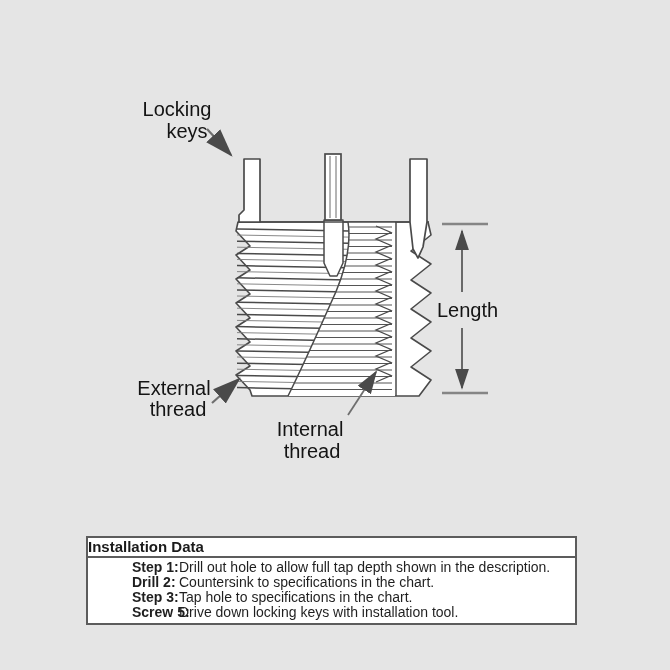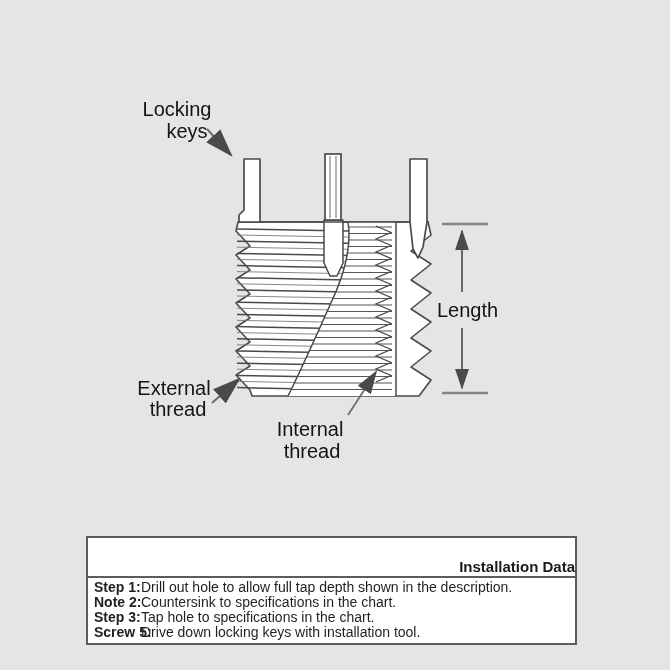--- a/index.html
+++ b/index.html
@@ -3,23 +3,23 @@
 <meta charset="utf-8">
 <style>
   html,body{margin:0;padding:0;background:#ffffff;}
   .page{position:relative;width:670px;height:670px;background:#e5e5e5;overflow:hidden;
         font-family:"Liberation Sans", sans-serif;color:#111;}
   .diagram-svg{position:absolute;left:0;top:0;}
   svg text{font-family:"Liberation Sans", sans-serif;fill:#141414;}
   .lbl{font-size:20px;}
   .install-box{position:absolute;left:86px;top:536px;width:491px;box-sizing:border-box;
                border:2px solid #5c5c5c;background:#fff;}
-  .install-title{font-size:15px;font-weight:bold;text-align:right;padding:20px 0 1px 0;
+  .install-title{font-size:15px;font-weight:bold;text-align:left;padding:0 0 1px 0;
                  border-bottom:2px solid #5c5c5c;color:#1a1a1a;}
-  .install-rows{padding:2px 4px 3px 6px;}
+  .install-rows{padding:2px 4px 3px 6px;margin-left:38px;}
   .step-row{display:flex;font-size:14px;line-height:15px;color:#1f1f1f;}
   .step-label{font-weight:bold;width:47px;flex:0 0 47px;white-space:nowrap;}
   .step-text{flex:1;white-space:nowrap;}
 </style>
 </head>
 <body>
 
 <div class="page">
 
   <svg class="diagram-svg" width="670" height="530" viewBox="0 0 670 530">
@@ -96,21 +96,21 @@
   </svg>
 
   <div class="install-box">
     <div class="install-title">Installation Data</div>
     <div class="install-rows">
       <div class="step-row">
         <span class="step-label">Step 1:</span>
         <span class="step-text">Drill out hole to allow full tap depth shown in the description.</span>
       </div>
       <div class="step-row">
-        <span class="step-label">Note 2:</span>
+        <span class="step-label">Drill 2:</span>
         <span class="step-text">Countersink to specifications in the chart.</span>
       </div>
       <div class="step-row">
         <span class="step-label">Step 3:</span>
         <span class="step-text">Tap hole to specifications in the chart.</span>
       </div>
       <div class="step-row">
         <span class="step-label">Screw 5:</span>
         <span class="step-text">Drive down locking keys with installation tool.</span>
       </div>

